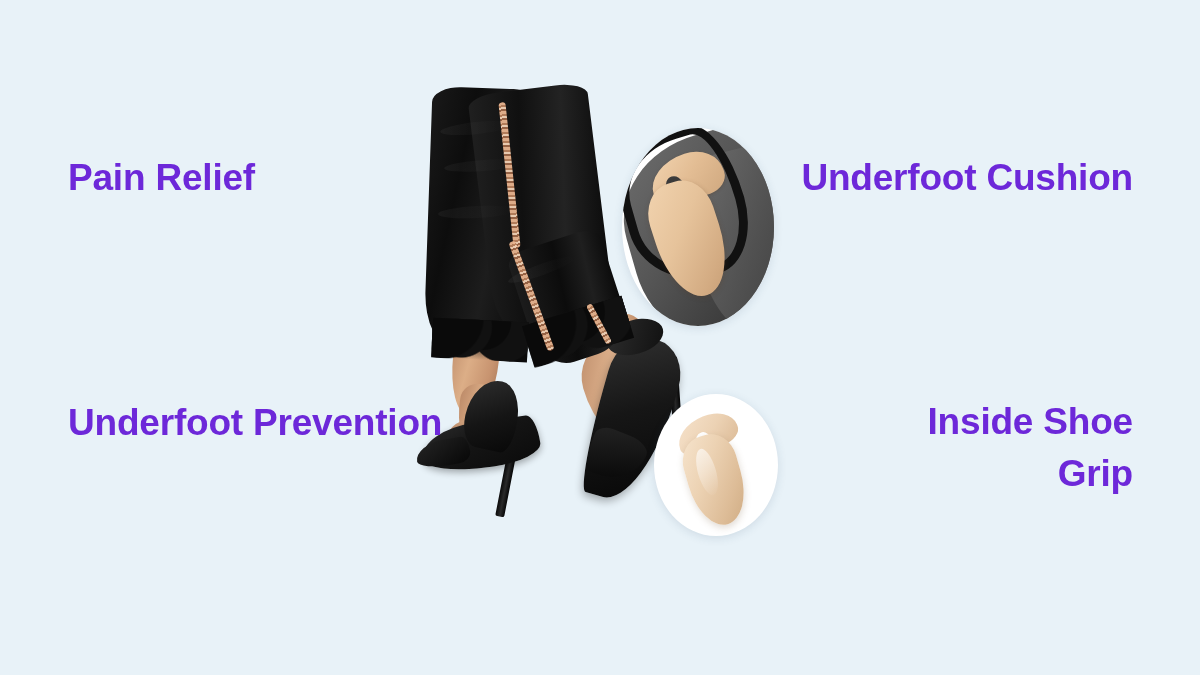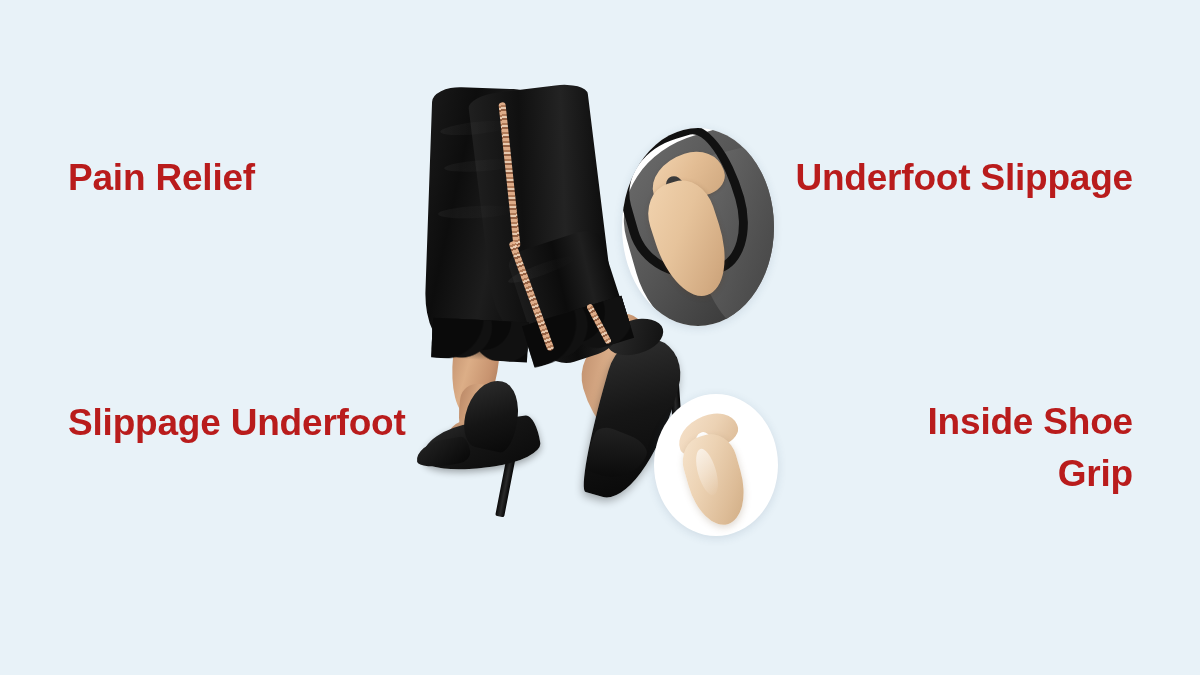--- a/index.html
+++ b/index.html
@@ -18,21 +18,21 @@
     position: relative;
     width: 1200px;
     height: 675px;
     background: #e8f2f8;
     overflow: hidden;
   }
 
   
   .feature-label {
     position: absolute;
-    color: #b91c1c;
+    color: #6d28d9;
     font-family: "Liberation Sans", sans-serif;
     font-weight: bold;
     font-size: 37px;
     line-height: 52px;
     letter-spacing: -0.2px;
     white-space: pre-line;
   }
   .label-left  { left: 68px;  text-align: left; }
   .label-right { right: 67px; text-align: right; }
 
@@ -398,20 +398,20 @@
 
   <div class="inset-circle" id="inset-gel-pad">
     <div class="gelpad-wing"></div>
     <div class="gelpad-notch"></div>
     <div class="gelpad-body"></div>
     <div class="gelpad-gloss"></div>
   </div>
 
   <div class="feature-label label-left" id="label-pain-relief">Pain Relief</div>
 
-  <div class="feature-label label-left" id="label-slippage-prevention">Slippage Underfoot</div>
-
-  <div class="feature-label label-right" id="label-underfoot-cushion">Underfoot Slippage</div>
+  <div class="feature-label label-left" id="label-slippage-prevention">Underfoot Prevention</div>
+
+  <div class="feature-label label-right" id="label-underfoot-cushion">Underfoot Cushion</div>
 
   <div class="feature-label label-right" id="label-inside-shoe-grip">Inside Shoe
 Grip</div>
 
 </div>
 
 </body></html>

